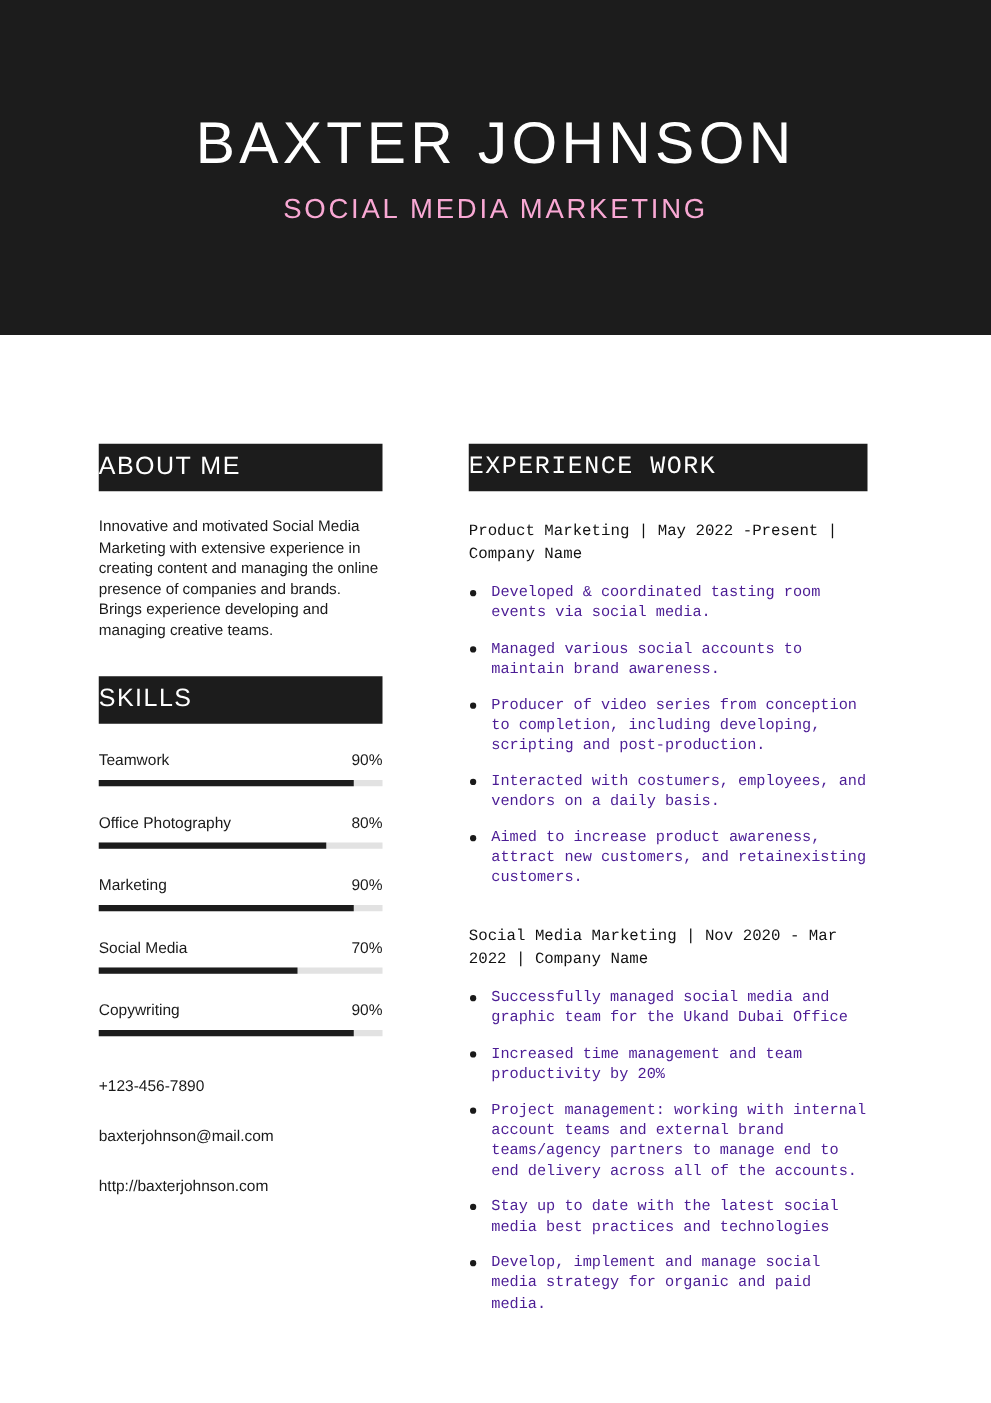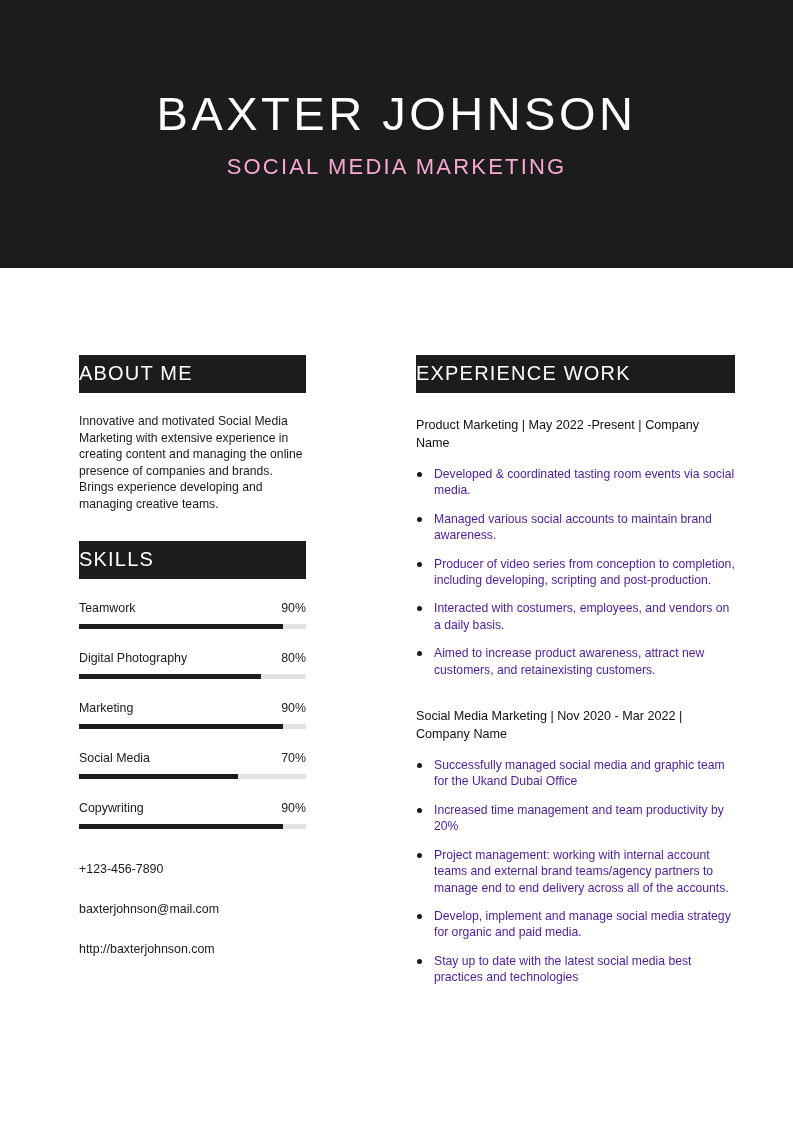--- a/index.html
+++ b/index.html
@@ -53,23 +53,24 @@
 
   
   .left-col {
     position: absolute;
     left: 79px;
     top: 355px;
     width: 227px;
   }
   .right-col {
     position: absolute;
-    left: 416px;
+    left: 375px;
     top: 355px;
     width: 319px;
+    font-family: Liberation Mono, monospace;
   }
 
   
   .section-title {
     background: #1c1c1c;
     color: #ffffff;
     text-align: left;
     font-size: 20px;
     letter-spacing: 1.2px;
     padding: 7px 0 8px;
@@ -191,21 +192,21 @@
           <span>Teamwork</span>
           <span>90%</span>
         </div>
         <div class="skill-bar">
           <div class="skill-bar-fill" id="bar0" style="width: 90%;"></div>
         </div>
       </div>
 
       <div class="skill">
         <div class="skill-row">
-          <span>Digital Photography</span>
+          <span>Office Photography</span>
           <span>80%</span>
         </div>
         <div class="skill-bar">
           <div class="skill-bar-fill" id="bar1" style="width: 80%;"></div>
         </div>
       </div>
 
       <div class="skill">
         <div class="skill-row">
           <span>Marketing</span>
@@ -258,19 +259,19 @@
         <li>Aimed to increase product awareness, attract new customers, and retainexisting customers.</li>
       </ul>
     </div>
 
     <div class="exp-job second">
       <div class="exp-heading">Social Media Marketing | Nov 2020 - Mar 2022 | Company Name</div>
       <ul class="bullets">
         <li>Successfully managed social media and graphic team for the Ukand Dubai Office</li>
         <li>Increased time management and team productivity by 20%</li>
         <li>Project management: working with internal account teams and external brand teams/agency partners to manage end to end delivery across all of the accounts.</li>
+        <li>Stay up to date with the latest social media best practices and technologies</li>
         <li>Develop, implement and manage social media strategy for organic and paid media.</li>
-        <li>Stay up to date with the latest social media best practices and technologies</li>
       </ul>
     </div>
   </div>
 
 </div>
 
 </body></html>

